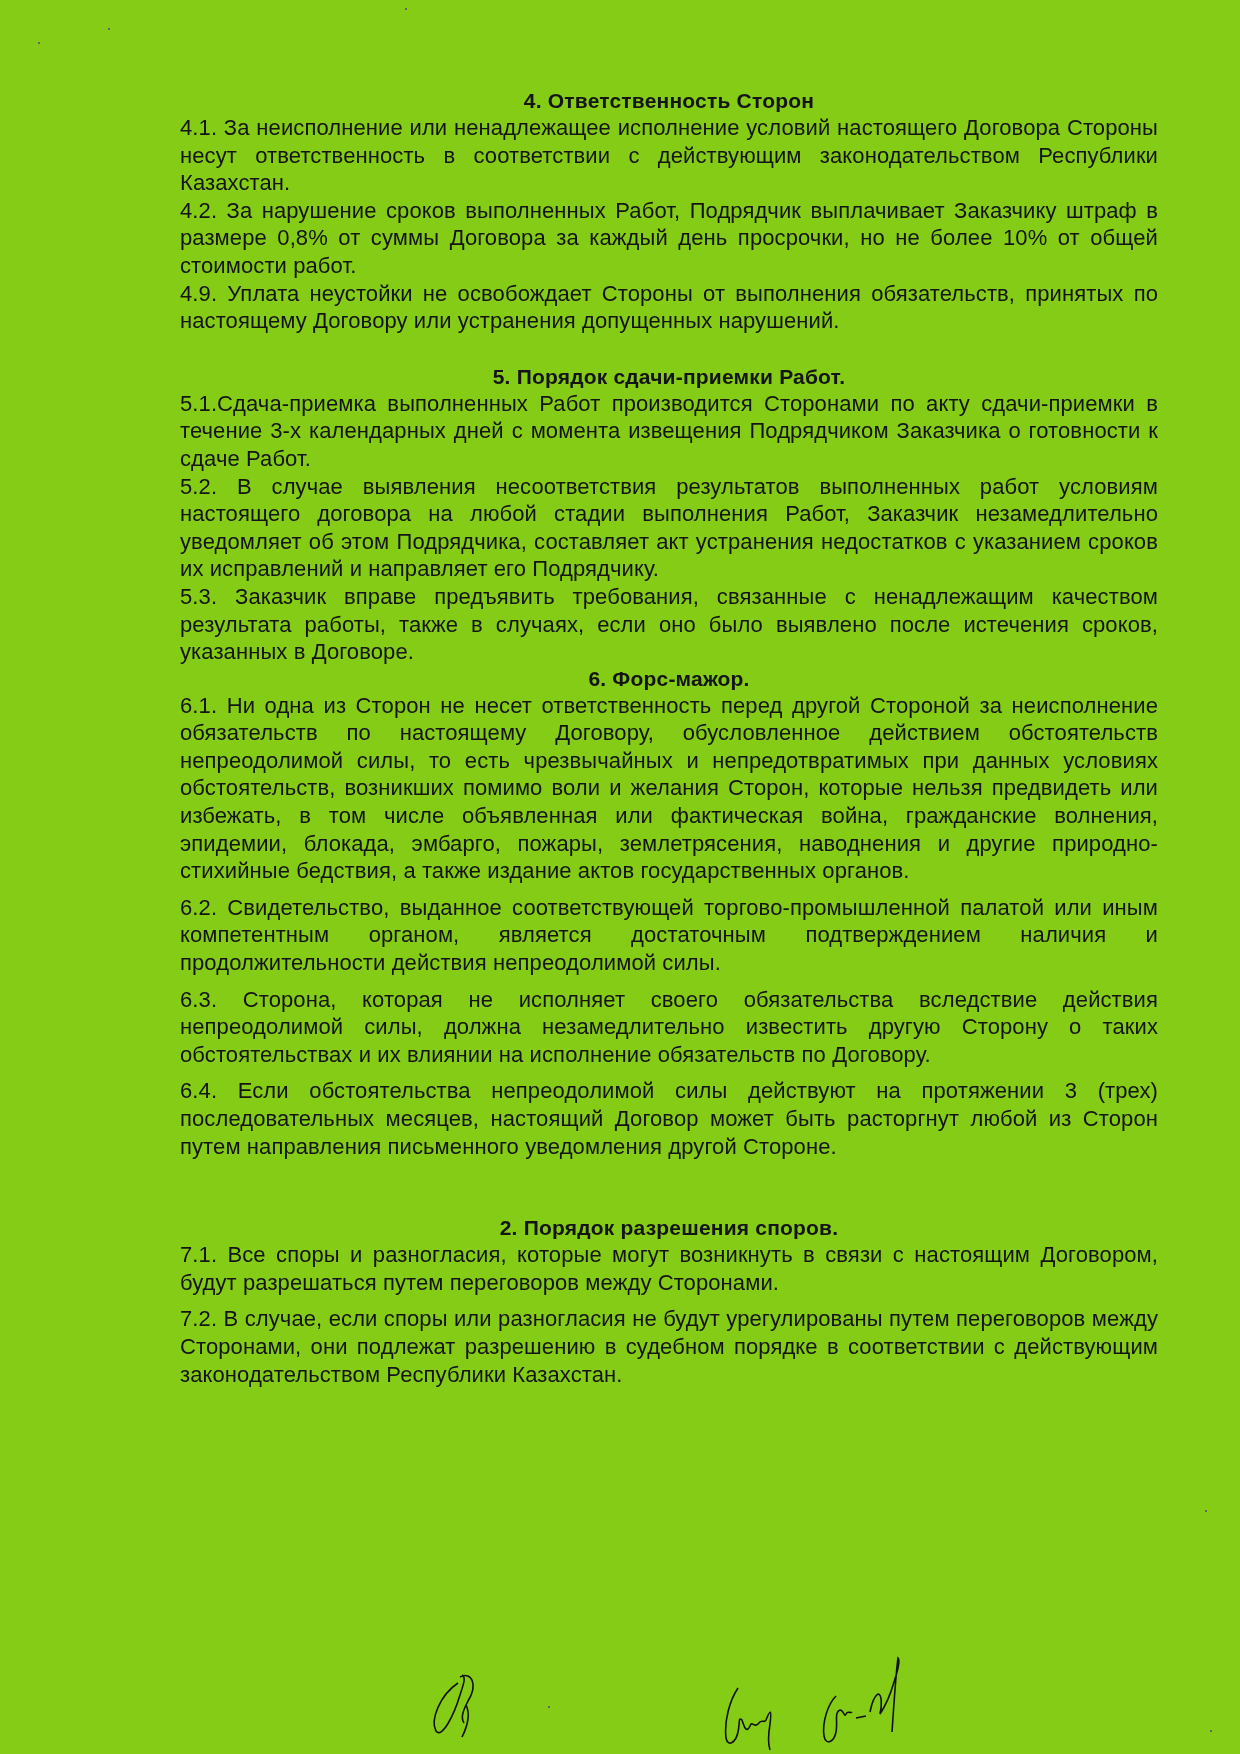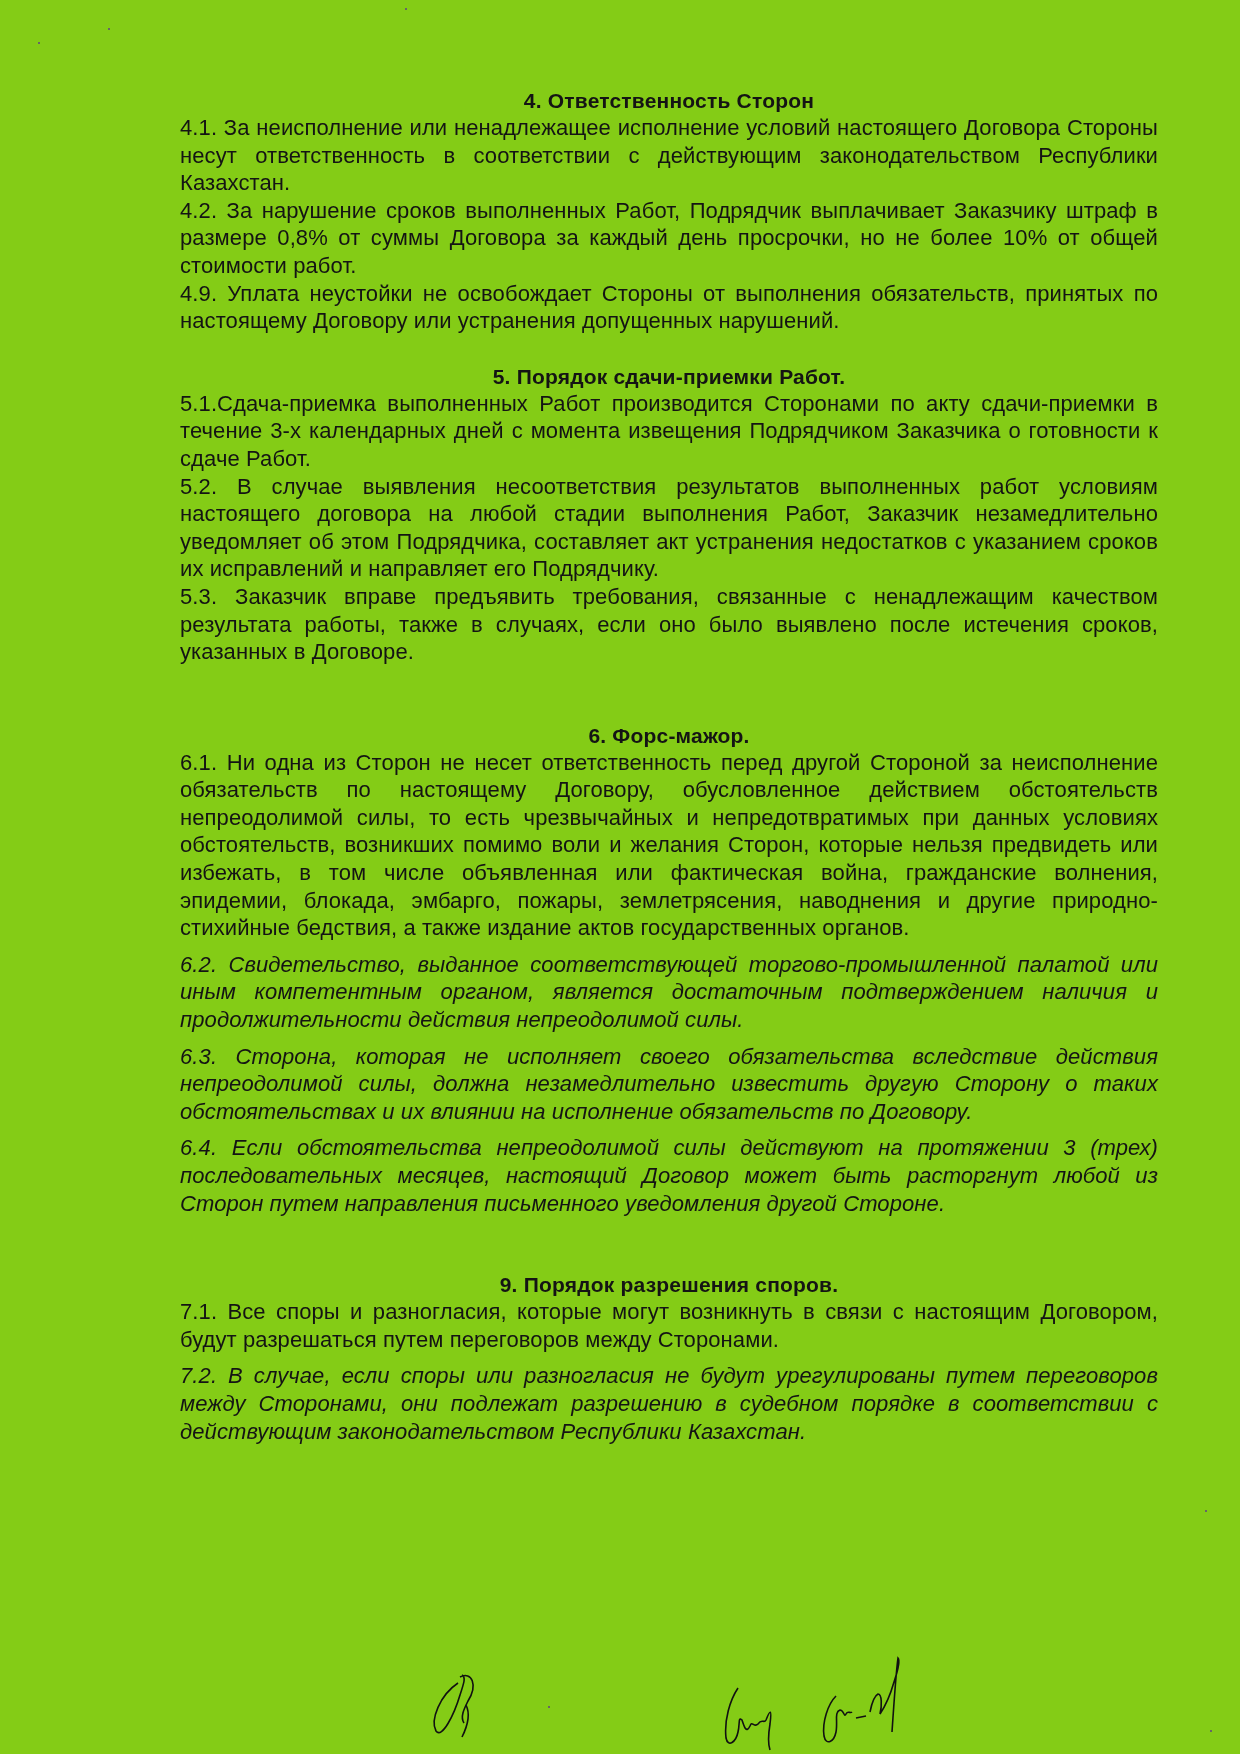--- a/index.html
+++ b/index.html
@@ -43,23 +43,23 @@
     }
     .para {
       font-size: 22px;
       line-height: 27.6px;
       text-align: justify;
       margin: 0;
       letter-spacing: 0.1px;
     }
     .sec4 .section-title { margin-top: 0; }
     .sec5 { margin-top: 29px; }
-    .sec6 { margin-top: 57px; }
+    .sec6 { }
     .sec7 { margin-top: 55px; }
-    .gap { margin-top: 9px; font-style: italic; }
+    .gap { margin-top: 9px; }
     .signatures {
       position: absolute;
       left: 0; top: 0;
       width: 1240px; height: 1754px;
       pointer-events: none;
     }
     .sig {
       position: absolute;
     }
   </style>
@@ -92,21 +92,21 @@
 
     <div class="section sec6">
       <h2 class="section-title">6. Форс-мажор.</h2>
       <p class="para">6.1. Ни одна из Сторон не несет ответственность перед другой Стороной за неисполнение обязательств по настоящему Договору, обусловленное действием обстоятельств непреодолимой силы, то есть чрезвычайных и непредотвратимых при данных условиях обстоятельств, возникших помимо воли и желания Сторон, которые нельзя предвидеть или избежать, в том числе объявленная или фактическая война, гражданские волнения, эпидемии, блокада, эмбарго, пожары, землетрясения, наводнения и другие природно-стихийные бедствия, а также издание актов государственных органов.</p>
       <p class="para gap">6.2. Свидетельство, выданное соответствующей торгово-промышленной палатой или иным компетентным органом, является достаточным подтверждением наличия и продолжительности действия непреодолимой силы.</p>
       <p class="para gap">6.3. Сторона, которая не исполняет своего обязательства вследствие действия непреодолимой силы, должна незамедлительно известить другую Сторону о таких обстоятельствах и их влиянии на исполнение обязательств по Договору.</p>
       <p class="para gap">6.4. Если обстоятельства непреодолимой силы действуют на протяжении 3 (трех) последовательных месяцев, настоящий Договор может быть расторгнут любой из Сторон путем направления письменного уведомления другой Стороне.</p>
     </div>
 
     <div class="section sec7">
-      <h2 class="section-title">9.  Порядок разрешения споров.</h2>
+      <h2 class="section-title">2.  Порядок разрешения споров.</h2>
       <p class="para">7.1. Все споры и разногласия, которые могут возникнуть в связи с настоящим Договором, будут разрешаться путем переговоров между Сторонами.</p>
       <p class="para gap">7.2. В случае, если споры или разногласия не будут урегулированы путем переговоров между  Сторонами, они подлежат разрешению в судебном порядке в соответствии с действующим законодательством Республики Казахстан.</p>
     </div>
 
   </div>
 
   <div class="signatures">
     <svg class="sig" style="left:420px;top:1665px;" width="90" height="80" viewBox="0 0 90 80">
       <path d="M38 18 C 20 30, 10 55, 16 66 C 22 74, 34 50, 40 30 C 44 18, 46 12, 42 10 M40 12 C 52 6, 58 20, 48 36 C 44 44, 40 52, 44 58 M46 40 C 50 48, 48 60, 42 72" fill="none" stroke="#111" stroke-width="1.6"></path>
     </svg>

